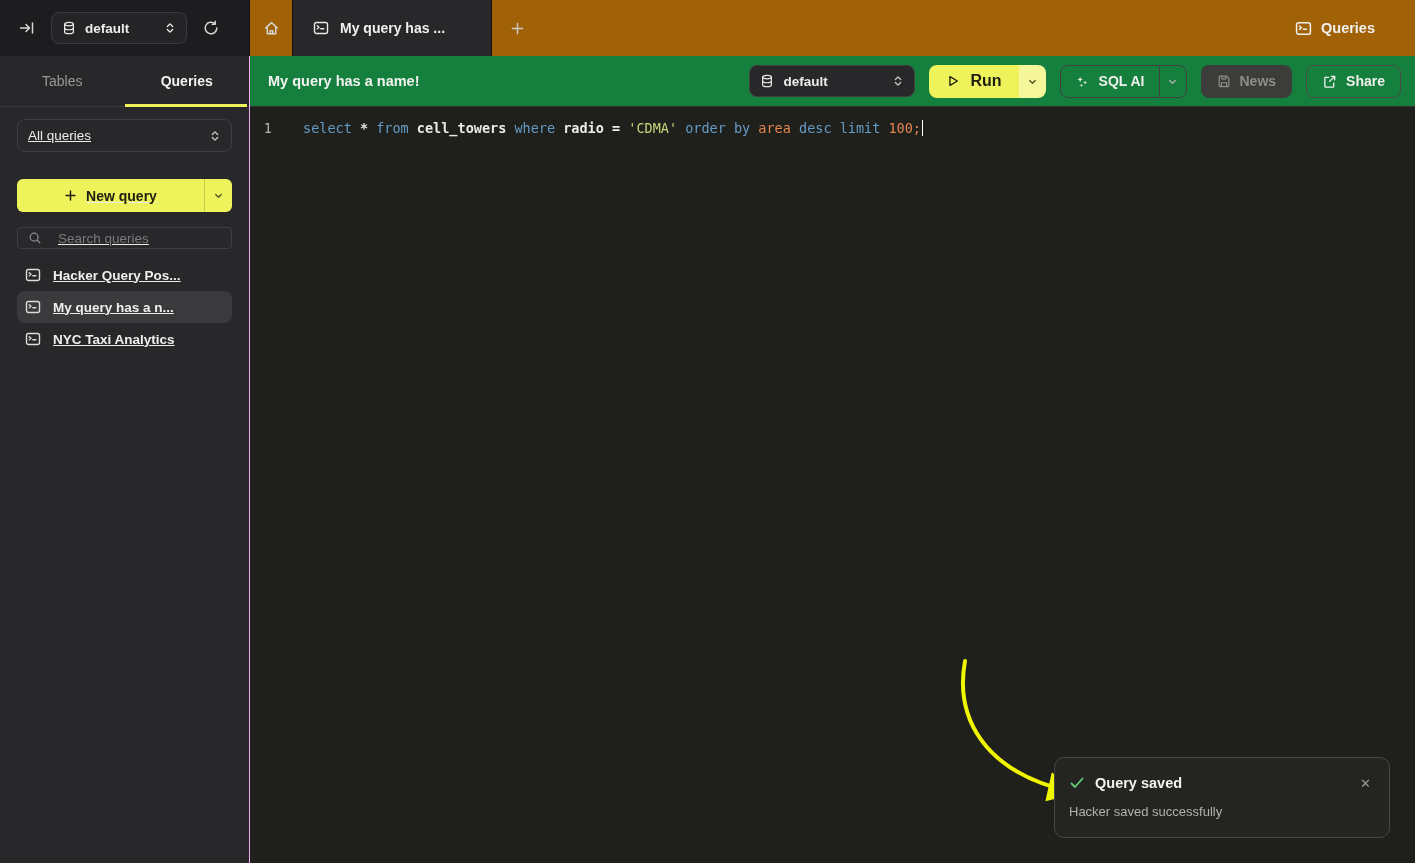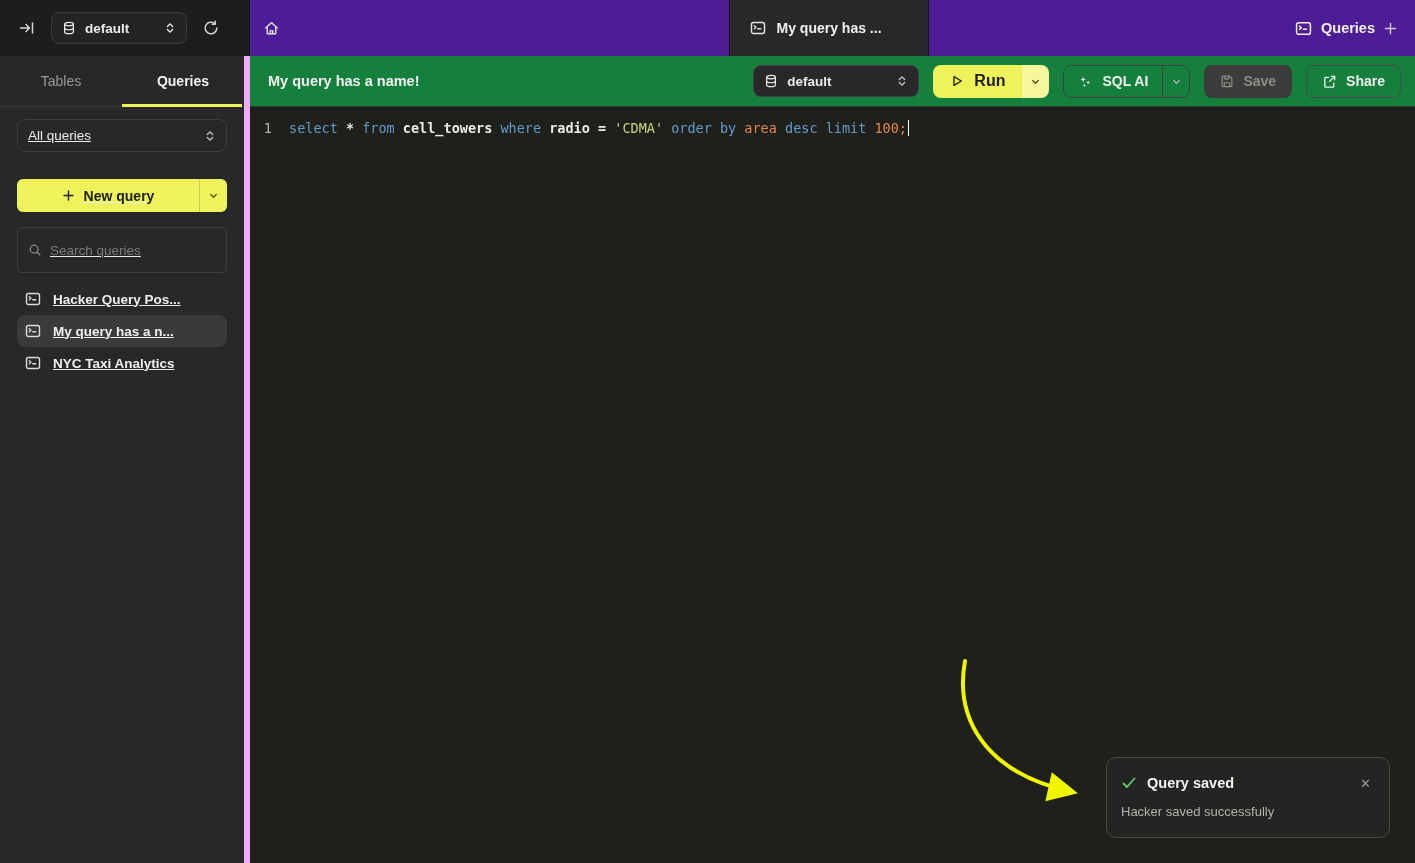--- a/index.html
+++ b/index.html
@@ -10,50 +10,50 @@
   
   .topbar { height:56px; display:flex; flex:none; }
   .topbar-left { width:250px; flex:none; background:#1d1d1f; display:flex; align-items:center;
     padding:0 14px; gap:11px; border-right:1px solid #141414; }
   .icon-btn { background:none; border:none; color:#d6d6d4; display:flex; align-items:center;
     justify-content:center; width:26px; height:26px; cursor:pointer; }
   .select-ctrl { height:32px; border:1px solid #3c3c3f; background:#242427; border-radius:8px;
     display:flex; align-items:center; gap:9px; padding:0 10px; cursor:pointer; }
   .select-ctrl .lbl { font-size:13.5px; font-weight:600; color:#ececea; flex:1; }
   .db-select-top { flex:1; max-width:136px; }
-  .topbar-right { flex:1; background:#4c1d95; display:flex; align-items:stretch; position:relative;justify-content:space-between; }
+  .topbar-right { flex:1; background:#a16207; display:flex; align-items:stretch; position:relative; }
   .home-btn { width:42px; align-self:center; }
   .tab { width:200px; background:#28282a; border-left:1px solid #121210; border-right:1px solid #121210;
     display:flex; align-items:center; gap:11px; padding:0 20px; cursor:pointer; }
   .tab .tab-label { font-size:14px; font-weight:600; color:#f0f0ee; white-space:nowrap; }
   .newtab-btn { width:50px; align-self:center; }
   .queries-indicator { position:absolute; right:40px; top:0; height:56px; display:flex;
     align-items:center; gap:9px; cursor:pointer; }
   .queries-indicator .lbl { font-size:14.5px; font-weight:700; color:#f0f0ee; }
 
   
   .body { flex:1; display:flex; min-height:0; }
-  .sidebar { width:250px; flex:none; background:#28282a; border-right:6px solid #f0abfc;
+  .sidebar { width:250px; flex:none; background:#28282a; border-right:1px solid #f0abfc;
     display:flex; flex-direction:column; }
   .side-tabs { height:51px; flex:none; display:flex; border-bottom:1px solid #39393c; }
   .side-tab { flex:1; display:flex; align-items:center; justify-content:center; font-size:14px;
     color:#98989a; cursor:pointer; position:relative; }
   .side-tab.active { color:#f2f2f0; font-weight:600; }
   .side-tab.active::after { content:""; position:absolute; left:0; right:2px; bottom:-1px;
     height:3px; background:var(--accent); }
   .side-content { padding:12px 17px; display:flex; flex-direction:column;text-decoration:underline; }
   .all-queries { height:33px; background:transparent; border:1px solid #3e3e41; margin-bottom:27px; }
   .all-queries .lbl { font-weight:400; font-size:13.5px; }
   .new-query { height:33px; border-radius:6px; background:var(--accent); display:flex;
     margin-bottom:15px; color:#20210f; overflow:hidden; cursor:pointer; }
   .nq-main { flex:1; display:flex; align-items:center; justify-content:center; gap:9px;
     font-size:14px; font-weight:600; border-right:1px solid rgba(32,33,15,.18); }
   .nq-chevron { width:27px; display:flex; align-items:center; justify-content:center; color:#55561f; }
-  .search-box { height:46px; border:1px solid #3e3e41; border-radius:4px; display:flex;
-    align-items:center; gap:8px; padding:0 10px; margin-bottom:10px; color:#7b7b7e; }
+  .search-box { height:22px; border:1px solid #3e3e41; border-radius:4px; display:flex;
+    align-items:center; gap:16px; padding:0 10px; margin-bottom:10px; color:#7b7b7e; }
   .search-box input { flex:1; background:transparent; border:none; outline:none; color:#e4e4e2;
     font-size:13.5px; font-family:inherit; }
   .search-box input::placeholder { color:#7b7b7e; }
   .query-list { display:flex; flex-direction:column; }
   .query-item { height:32px; border-radius:8px; display:flex; align-items:center; gap:12px;
     padding:0 8px; cursor:pointer; color:#b9b9b6; }
   .query-item .lbl { font-size:13.5px; font-weight:600; color:#efefed; white-space:nowrap; }
   .query-item.selected { background:#3a3a3d; }
 
   
@@ -74,28 +74,28 @@
   .sqlai-btn .seg-chev { width:27px; display:flex; align-items:center; justify-content:center;
     color:#aeaeab; border-left:1px solid #404043; }
   .btn { height:33px; border-radius:8px; display:flex; align-items:center; gap:9px;
     font-size:14px; font-weight:600; cursor:pointer; border:none; font-family:inherit; }
   .save-btn { background:#3c3c3b; color:#8d8d89; padding:0 16px; cursor:default; }
   .share-btn { background:transparent; border:1px solid #4b4b49; color:#f0f0ee; padding:0 15px; }
 
   .editor { flex:1; padding-top:11px; position:relative; font-family:"DejaVu Sans Mono","Liberation Mono",monospace; }
   .code-line { display:flex; align-items:center; height:20px; font-size:13.5px; }
   .gutter { width:22px; flex:none; text-align:right; color:#b5b5b2; }
-  .sql-code { margin-left:17px; white-space:pre; }
+  .sql-code { margin-left:31px; white-space:pre; }
   .tok-identifier, .tok-operator { font-weight:bold; }
   .caret { display:inline-block; width:1.5px; height:16px; background:#ffffff; margin-left:1px;
     vertical-align:middle; }
 
   
   .arrow-overlay { position:absolute; inset:0; width:1415px; height:863px; pointer-events:none; z-index:5; }
-  .toast { position:absolute; right:25px; bottom:25px; width:284px; background:#242422;
+  .toast { position:absolute; right:25px; bottom:25px; width:336px; background:#242422;
     border:1px solid #484845; border-radius:10px; padding:17px 14px 18px 14px; z-index:6; }
   .toast-head { display:flex; align-items:center; gap:10px; }
   .toast-title { font-size:14.5px; font-weight:700; color:#f2f2f0; flex:1; }
   .toast-close { background:none; border:none; color:#9a9a97; font-size:13px; cursor:pointer;
     padding:0 4px; line-height:1; }
   .toast-msg { margin-top:13px; font-size:13px; color:#b2b2ad; }
   .check-icon { color:var(--check-green); display:flex; }
 
   :root { --accent:#eef25b; --check-green:#63cd77; }
   svg { display:block; }
@@ -305,21 +305,21 @@
               </span>
             </div>
           </div>
           <button class="btn save-btn" disabled="">
             <span>
               <svg width="14" height="14" viewBox="0 0 16 16" fill="none" stroke="#8d8d89" stroke-width="1.4" stroke-linejoin="round">
                 <path d="M2.5 3.5a1 1 0 0 1 1-1H11l2.5 2.5v8.5a1 1 0 0 1-1 1h-9a1 1 0 0 1-1-1z"></path>
                 <path d="M5 14.5v-4.5h6v4.5M5.5 2.5v3h4.5v-3"></path>
               </svg>
             </span>
-            <span>Save</span>
+            <span>News</span>
           </button>
           <button class="btn share-btn">
             <span>
               <svg width="15" height="15" viewBox="0 0 16 16" fill="none" stroke="#f0f0ee" stroke-width="1.4" stroke-linecap="round" stroke-linejoin="round">
                 <path d="M12.5 9.5V13a.9.9 0 0 1-.9.9H3.9A.9.9 0 0 1 3 13V4.4a.9.9 0 0 1 .9-.9H7"></path>
                 <path d="M9.8 2.5h3.7v3.7"></path>
                 <path d="M13.5 2.5 8.2 7.8"></path>
               </svg>
             </span>
             <span>Share</span>

